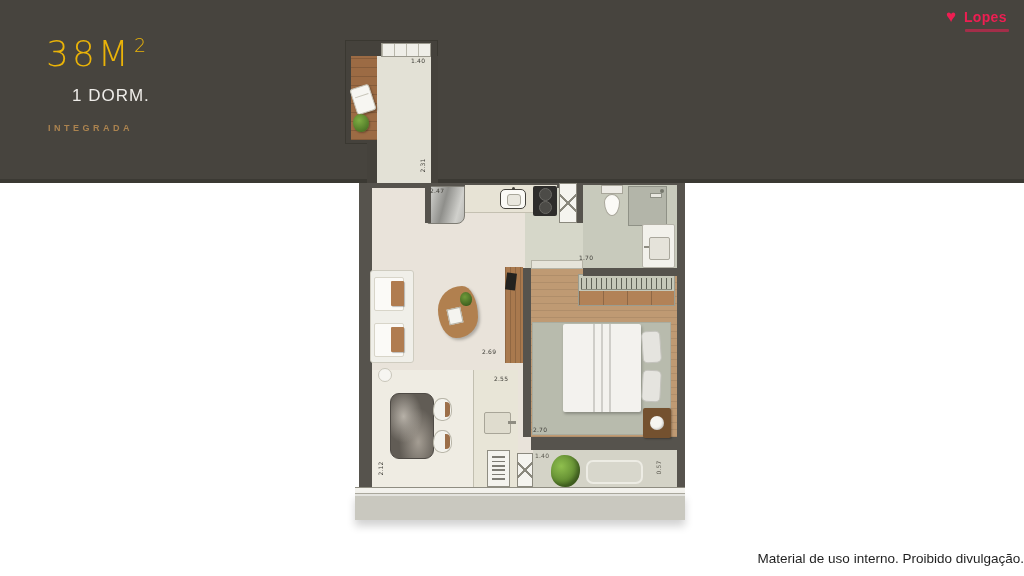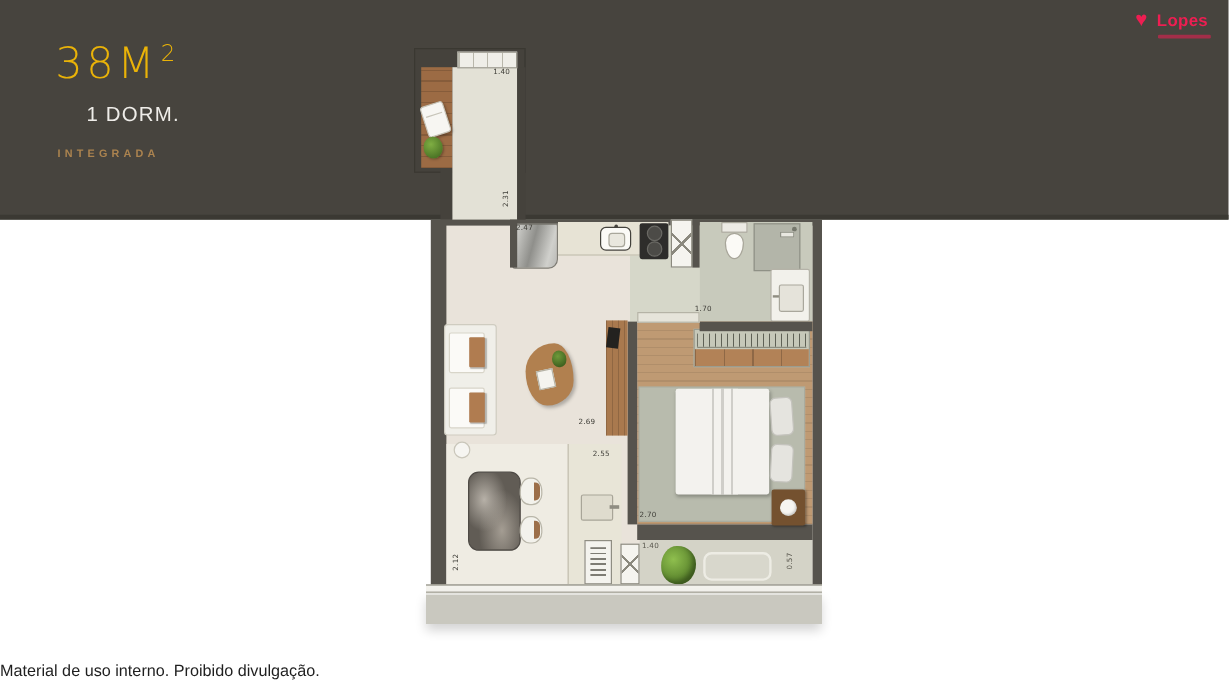--- a/index.html
+++ b/index.html
@@ -192,21 +192,21 @@
 
   
   .facade-white { left:10px; top:447px; width:330px; height:6px; background:#f3f2ed;
         border-top:1px solid #8f8d82; z-index:12; }
   .facade-gray { left:10px; top:453px; width:330px; height:27px; background:#c9c8bf;
         border-top:1px solid #aaa89d; z-index:12;
         box-shadow:0 6px 9px rgba(0,0,0,.18);
         background-image:linear-gradient(180deg,rgba(255,255,255,.5) 0 2px,transparent 2px); }
 
   
-  .disclaimer { position:absolute; left:0; top:551px; width:1024px; text-align:left;
+  .disclaimer { position:absolute; left:0; top:551px; width:1024px; text-align:right;
         font-size:13.5px; color:#1f1f1f; }
 </style>
 </head>
 <body>
 
 <div class="slide">
 
   <header class="band">
     <div class="area"><span>38M</span><sup>2</sup></div>
     <div class="dorm">1 DORM.</div>

